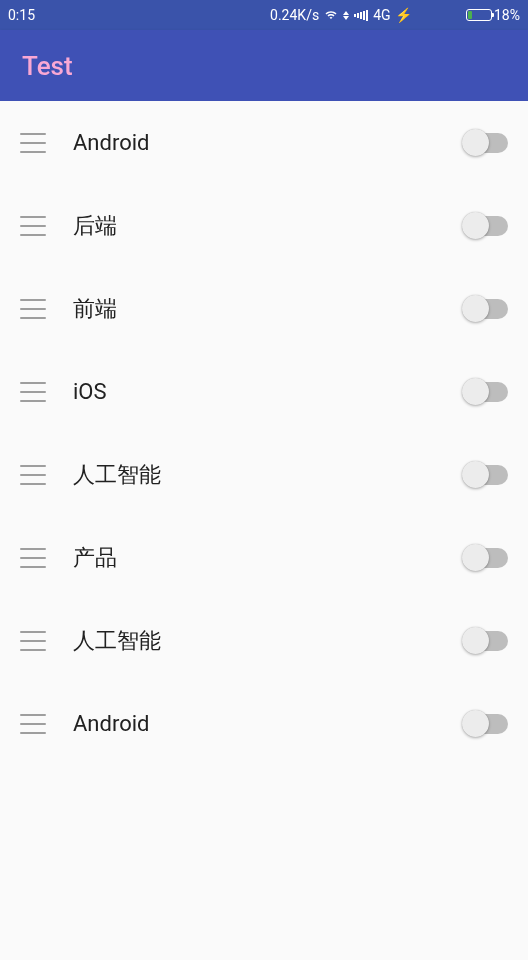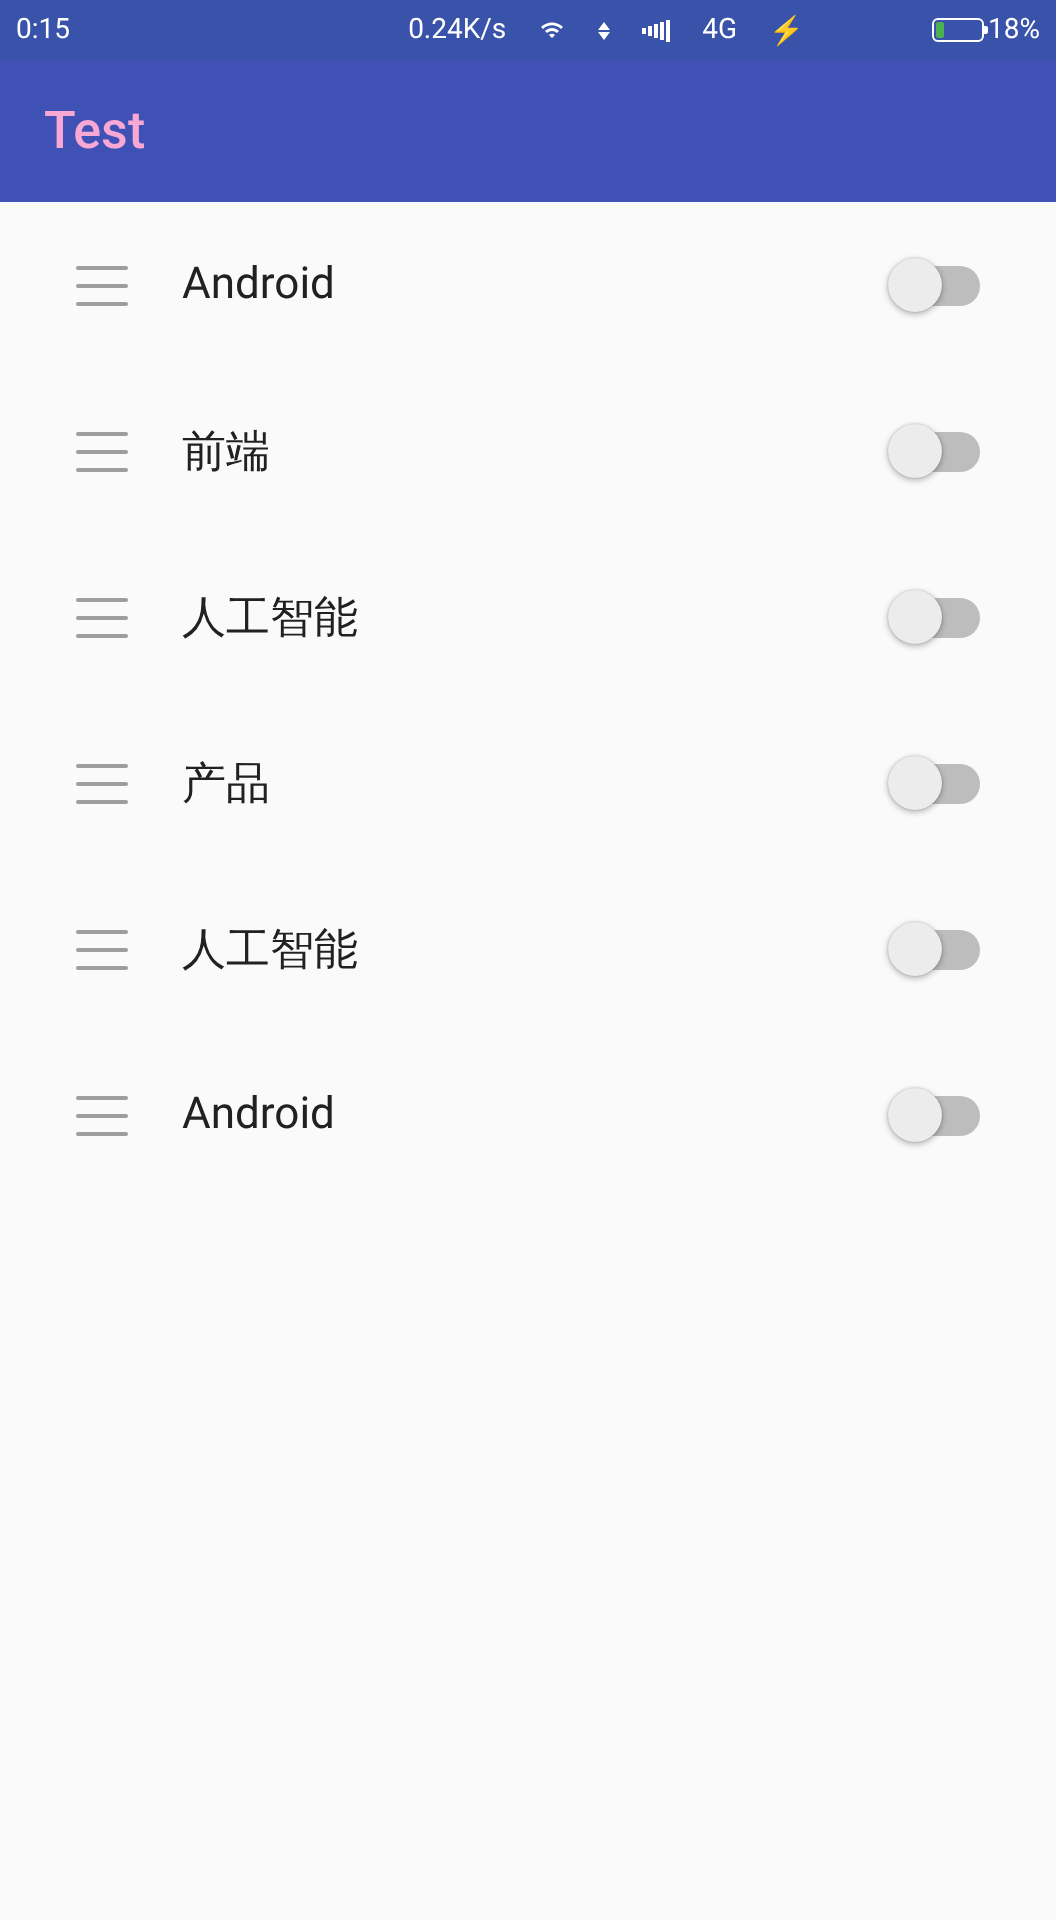--- a/index.html
+++ b/index.html
@@ -24,21 +24,21 @@
       padding: 0 8px;
       font-size: 14px;
     }
     .status-left {
       display: flex;
       align-items: flex-end;
     }
     .status-right {
       display: flex;
       align-items: center;
-      gap: 16px;
+      gap: 5px;
     }
     .status-right span {
       display: inline-flex;
       align-items: center;
     }
     .battery {
       display: inline-flex;
       align-items: center;
       gap: 2px;
       padding-left: 48px;
@@ -83,21 +83,21 @@
       font-size: 26px;
       font-weight: 500;
     }
     .list {
       background: #fafafa;
     }
     .list-item {
       height: 83px;
       display: flex;
       align-items: center;
-      padding: 0 38px;
+      padding: 0 20px;
     }
     .drag-icon {
       width: 26px;
       height: 20px;
       display: flex;
       flex-direction: column;
       justify-content: space-between;
       margin-right: 27px;
       flex-shrink: 0;
     }
@@ -225,29 +225,47 @@
       </div>
     <div class="item-label">Android</div>
     <div class="switch"></div>
   </div>
   <div class="list-item">
     <div class="drag-icon">
         <span></span>
         <span></span>
         <span></span>
       </div>
+    <div class="item-label">后端</div>
+    <div class="switch"></div>
+  </div>
+  <div class="list-item">
+    <div class="drag-icon">
+        <span></span>
+        <span></span>
+        <span></span>
+      </div>
     <div class="item-label">前端</div>
     <div class="switch"></div>
   </div>
   <div class="list-item">
     <div class="drag-icon">
         <span></span>
         <span></span>
         <span></span>
       </div>
+    <div class="item-label">iOS</div>
+    <div class="switch"></div>
+  </div>
+  <div class="list-item">
+    <div class="drag-icon">
+        <span></span>
+        <span></span>
+        <span></span>
+      </div>
     <div class="item-label">人工智能</div>
     <div class="switch"></div>
   </div>
   <div class="list-item">
     <div class="drag-icon">
         <span></span>
         <span></span>
         <span></span>
       </div>
     <div class="item-label">产品</div>

